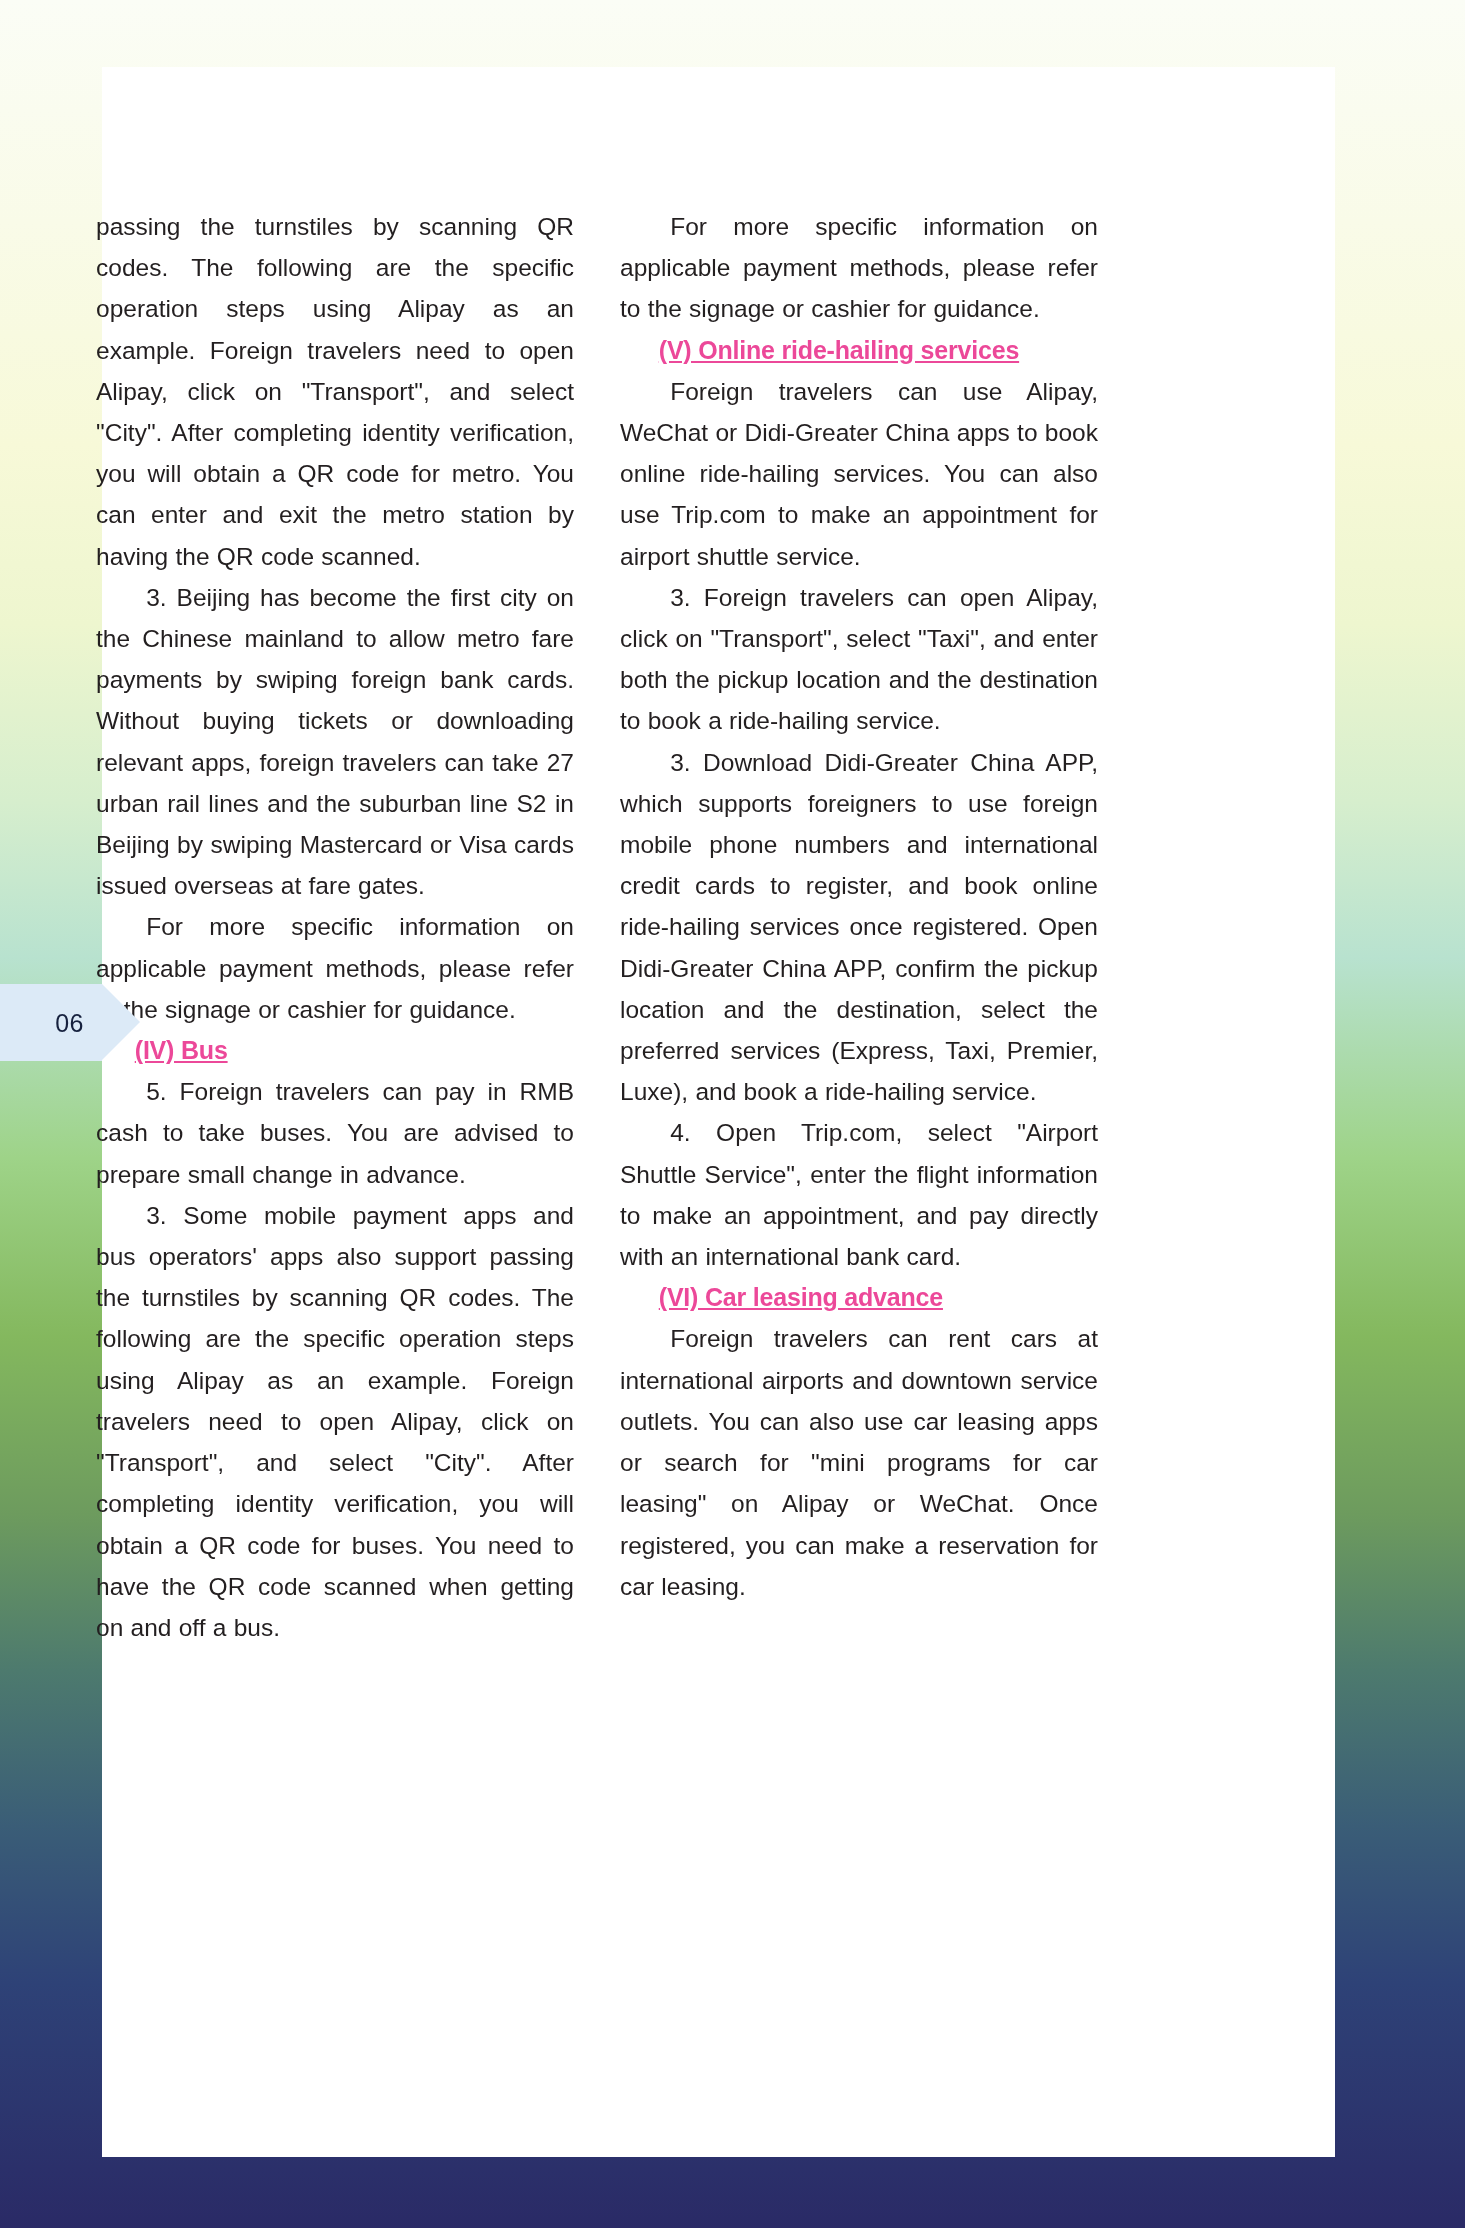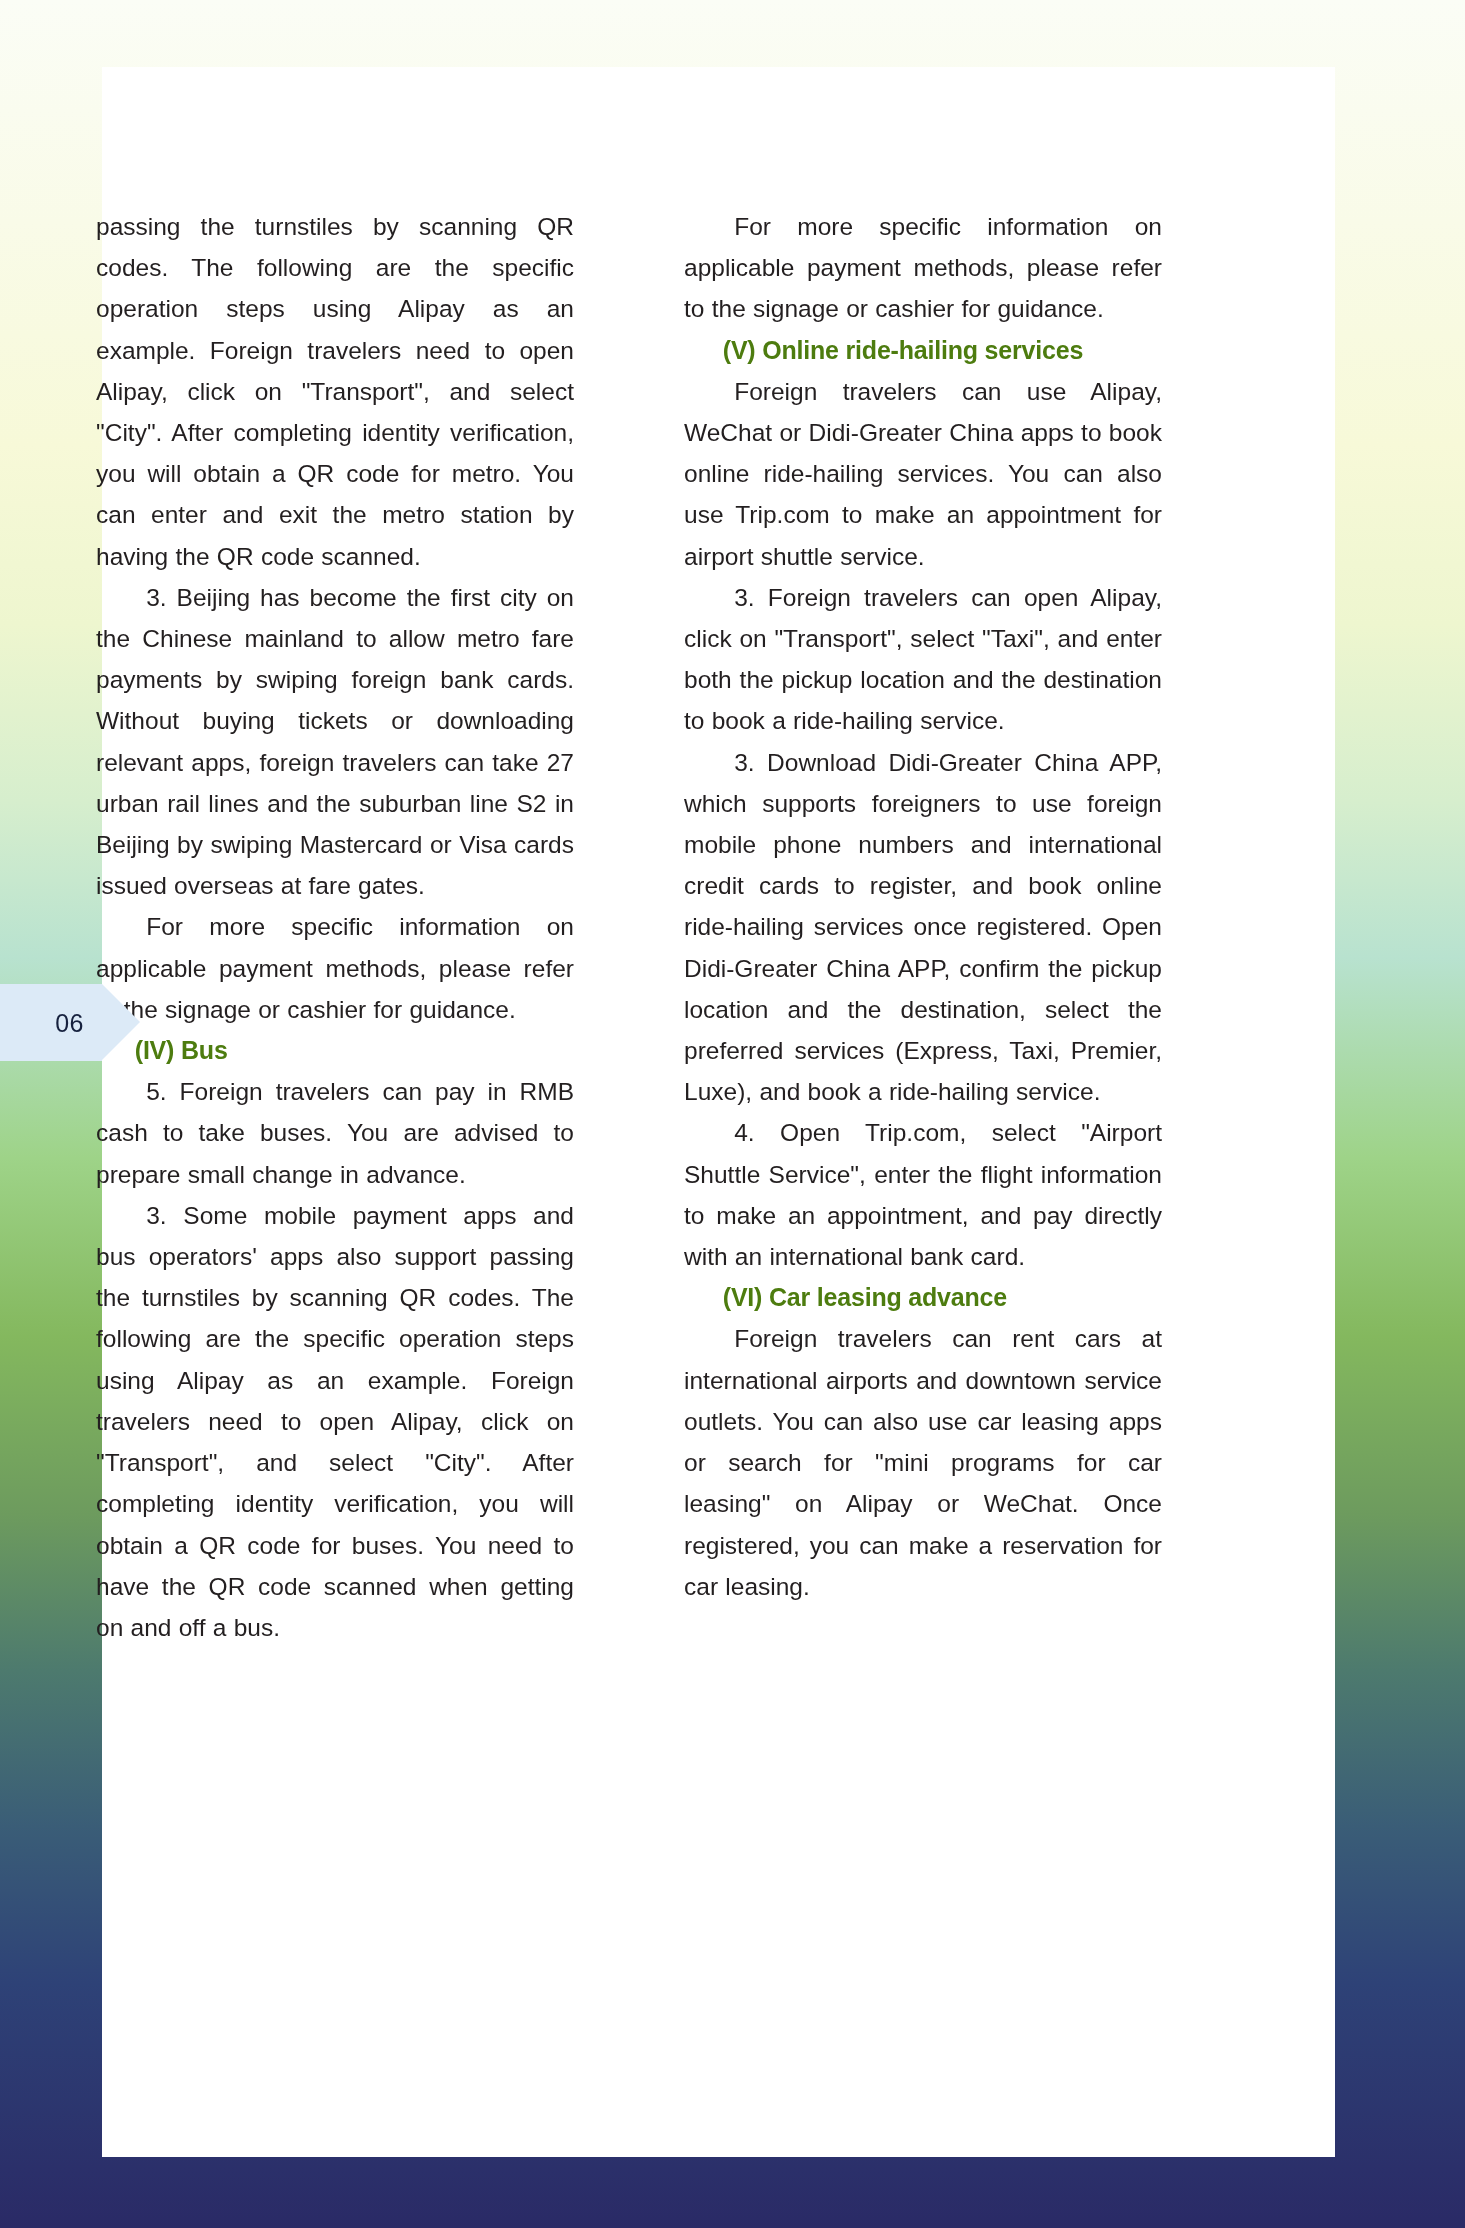--- a/index.html
+++ b/index.html
@@ -74,21 +74,21 @@
     font-family: "Liberation Sans", "DejaVu Sans", sans-serif;
   }
 
   
   .columns {
     position: absolute;
     left: 96px;
     top: 206px;
     width: 1066px;
     display: flex;
-    gap: 110px;
+    gap: 46px;
   }
 
   .column {
     width: 478px;
   }
 
   p.body-text {
     font-size: 24.5px;
     line-height: 41.2px;
     color: #231f20;
@@ -98,23 +98,24 @@
   }
 
   p.body-text.indented {
     text-indent: 2.05em;
   }
 
   h3.section-heading {
     font-size: 25px;
     line-height: 41.2px;
     font-weight: bold;
-    color: #4d7c0f;
+    color: #ec4899;
     text-indent: 1.55em;
     letter-spacing: -0.2px;
+    text-decoration: underline;
   }
 </style>
 </head>
 <body>
 
 <div class="page-sheet"></div>
 
 <div class="page-number-marker">
   <span class="page-number-text">06</span>
 </div>

